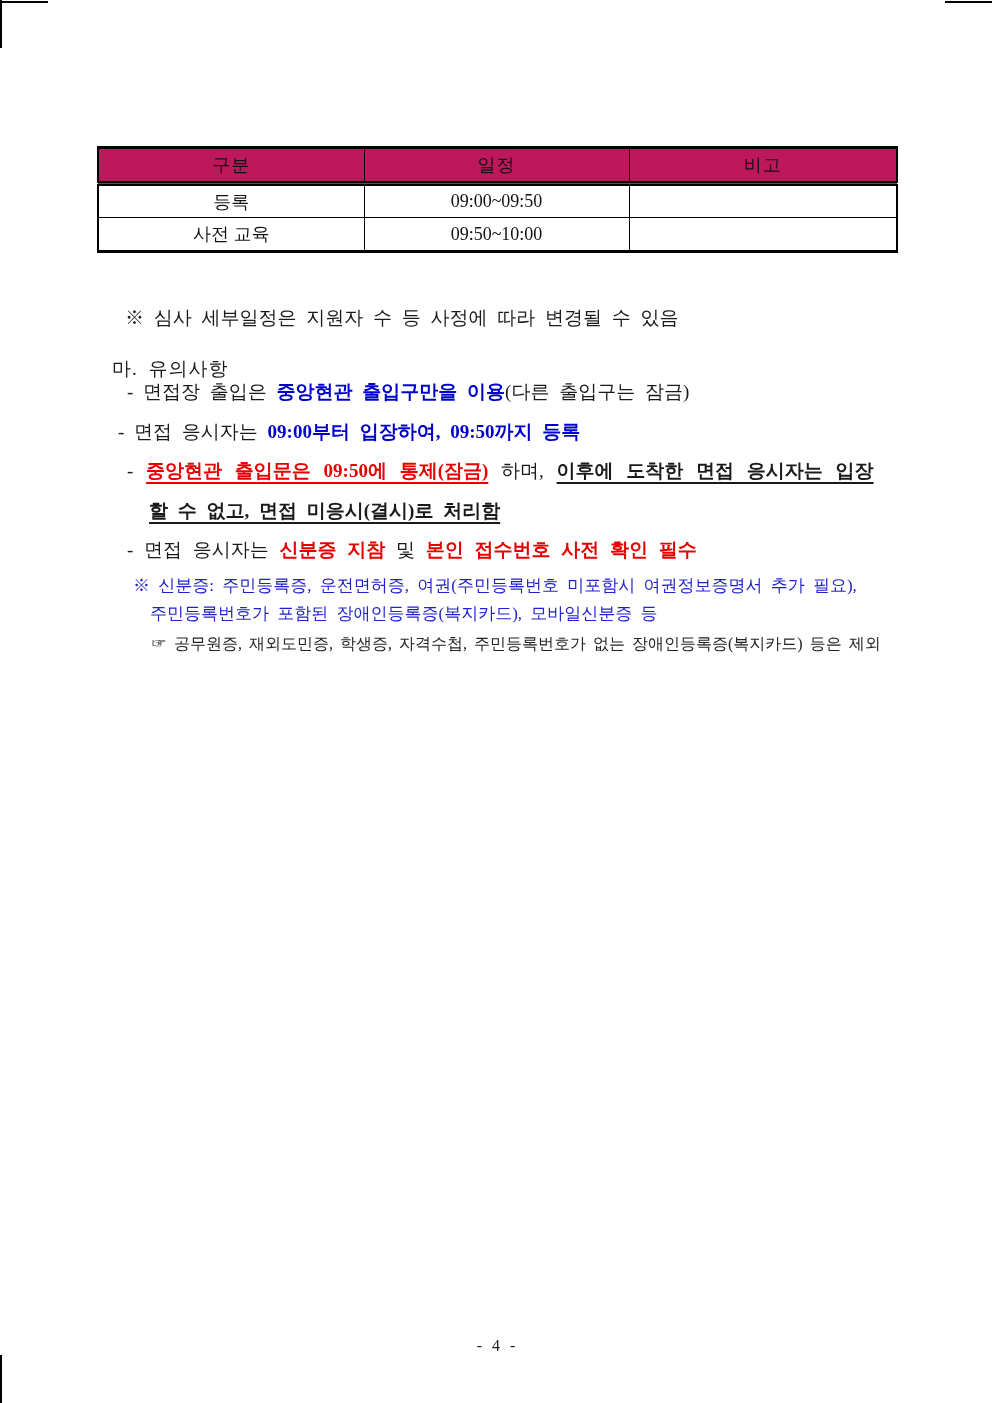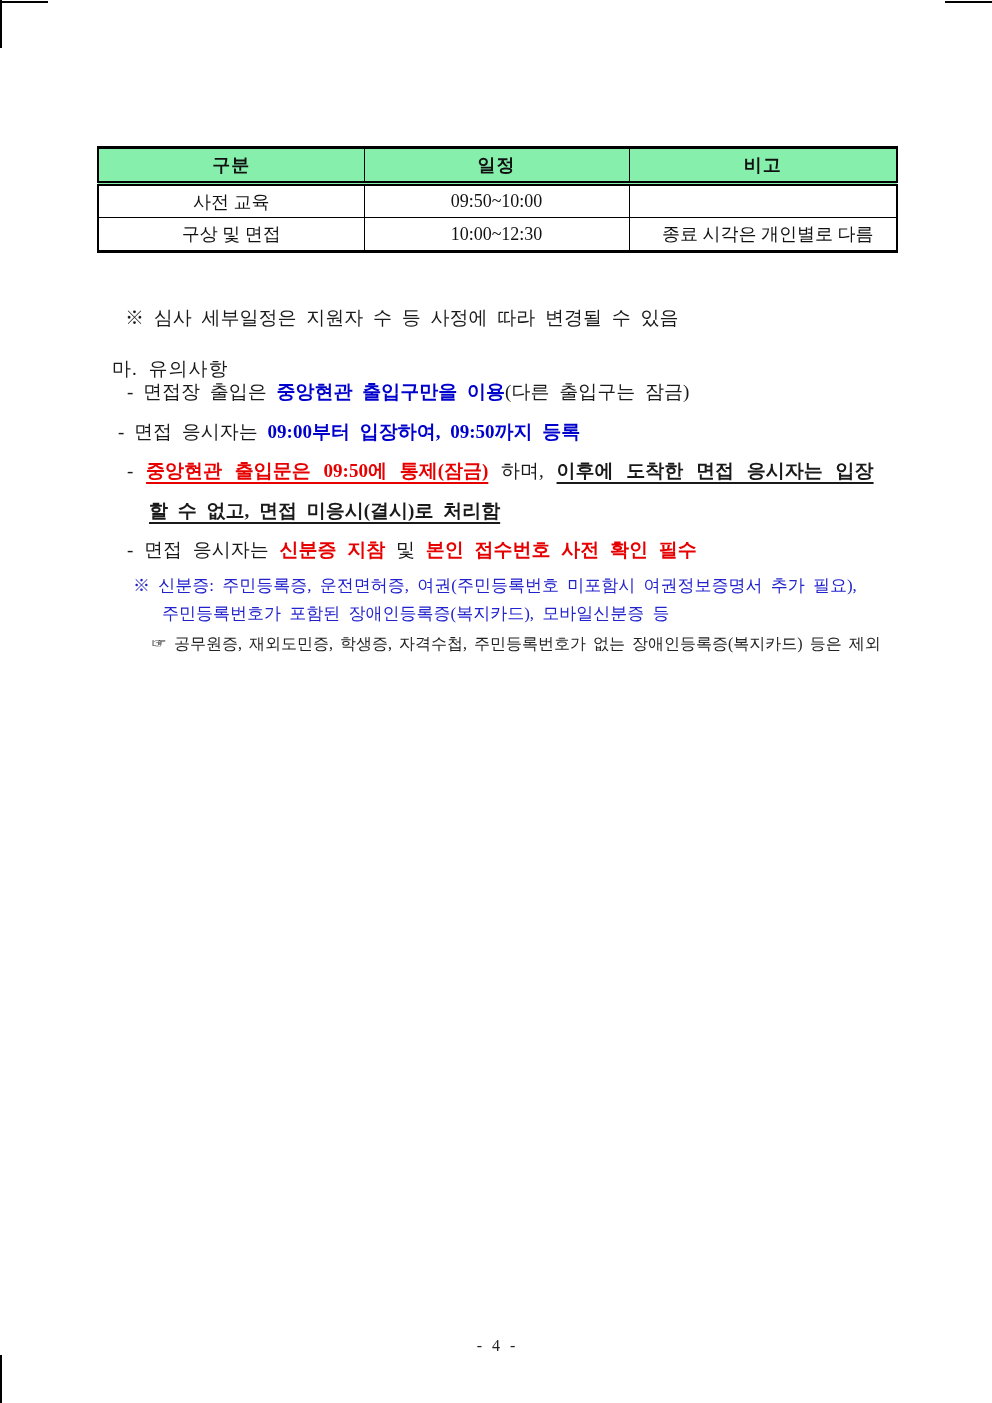--- a/index.html
+++ b/index.html
@@ -20,40 +20,40 @@
 
   
   .schedule-table {
     position:absolute; left:97px; top:146px; width:799px;
     border-collapse:collapse; table-layout:fixed;
     font-size:18px; color:#111;
   }
   .schedule-table th, .schedule-table td { border:1.5px solid #000; text-align:center; vertical-align:middle; }
   .schedule-table { border:2px solid #000; border-top:3px solid #000; border-bottom:3px solid #000; }
   .schedule-table th {
-    background:#86efac; font-weight:bold; height:36px;
+    background:#be185d; font-weight:normal; height:36px;
     border-bottom:5px double #000; letter-spacing:1px;margin-top:41px;
   }
   .schedule-table td { height:34px; }
   .col-cat  { width:266px; }
   .col-sch  { width:265px; }
   .col-note { width:268px; }
   .note-left { text-align:left; padding-left:10px; }
 
   
   .line { position:absolute; font-size:19px; white-space:nowrap; word-spacing:5px; }
   .line-note1   { left:125px; top:305px; }
   .line-title   { left:112px; top:356px; letter-spacing:1px; }
   .line-b1      { left:127px; top:379px; }
   .line-b2      { left:118px; top:419px; }
   .line-b3      { left:127px; top:458px; word-spacing:8px; }
   .line-b3c     { left:149px; top:498px; }
   .line-b4      { left:127px; top:537px; word-spacing:6px; }
   .line-id1     { left:133px; top:574px; font-size:17px; color:#2222cc; word-spacing:4px; }
-  .line-id2     { left:162px; top:602px; font-size:17px; color:#2222cc; word-spacing:4px; }
+  .line-id2     { left:150px; top:602px; font-size:17px; color:#2222cc; word-spacing:4px; }
   .line-excl    { left:151px; top:634px; font-size:16px; color:#222; word-spacing:3px;text-align:right; }
 
   .b-blue { color:#0000cc; font-weight:bold; }
   .b-red  { color:#e60000; font-weight:bold; }
   .u-red  {
     color:#e60000; font-weight:bold;
     text-decoration:underline; text-decoration-thickness:2px; text-underline-offset:5px;
   }
   .u-black {
     color:#1a1a1a; font-weight:bold;
@@ -76,28 +76,28 @@
 <table class="schedule-table">
   <thead>
     <tr>
       <th class="col-cat">구분</th>
       <th class="col-sch">일정</th>
       <th class="col-note">비고</th>
     </tr>
   </thead>
   <tbody>
     <tr>
+      <td>등록</td>
+      <td>09:00~09:50</td>
+      <td></td>
+    </tr>
+    <tr>
       <td>사전 교육</td>
       <td>09:50~10:00</td>
       <td></td>
-    </tr>
-    <tr>
-      <td>구상 및 면접</td>
-      <td>10:00~12:30</td>
-      <td class="note-left">종료 시각은 개인별로 다름</td>
     </tr>
   </tbody>
 </table>
 
 <div class="line line-note1">※ 심사 세부일정은 지원자 수 등 사정에 따라 변경될 수 있음</div>
 
 <div class="line line-title">마. 유의사항</div>
 
 <div class="line line-b1"><span>- 면접장 출입은 </span><span class="b-blue">중앙현관 출입구만을 이용</span><span>(다른 출입구는 잠금)</span></div>
 

